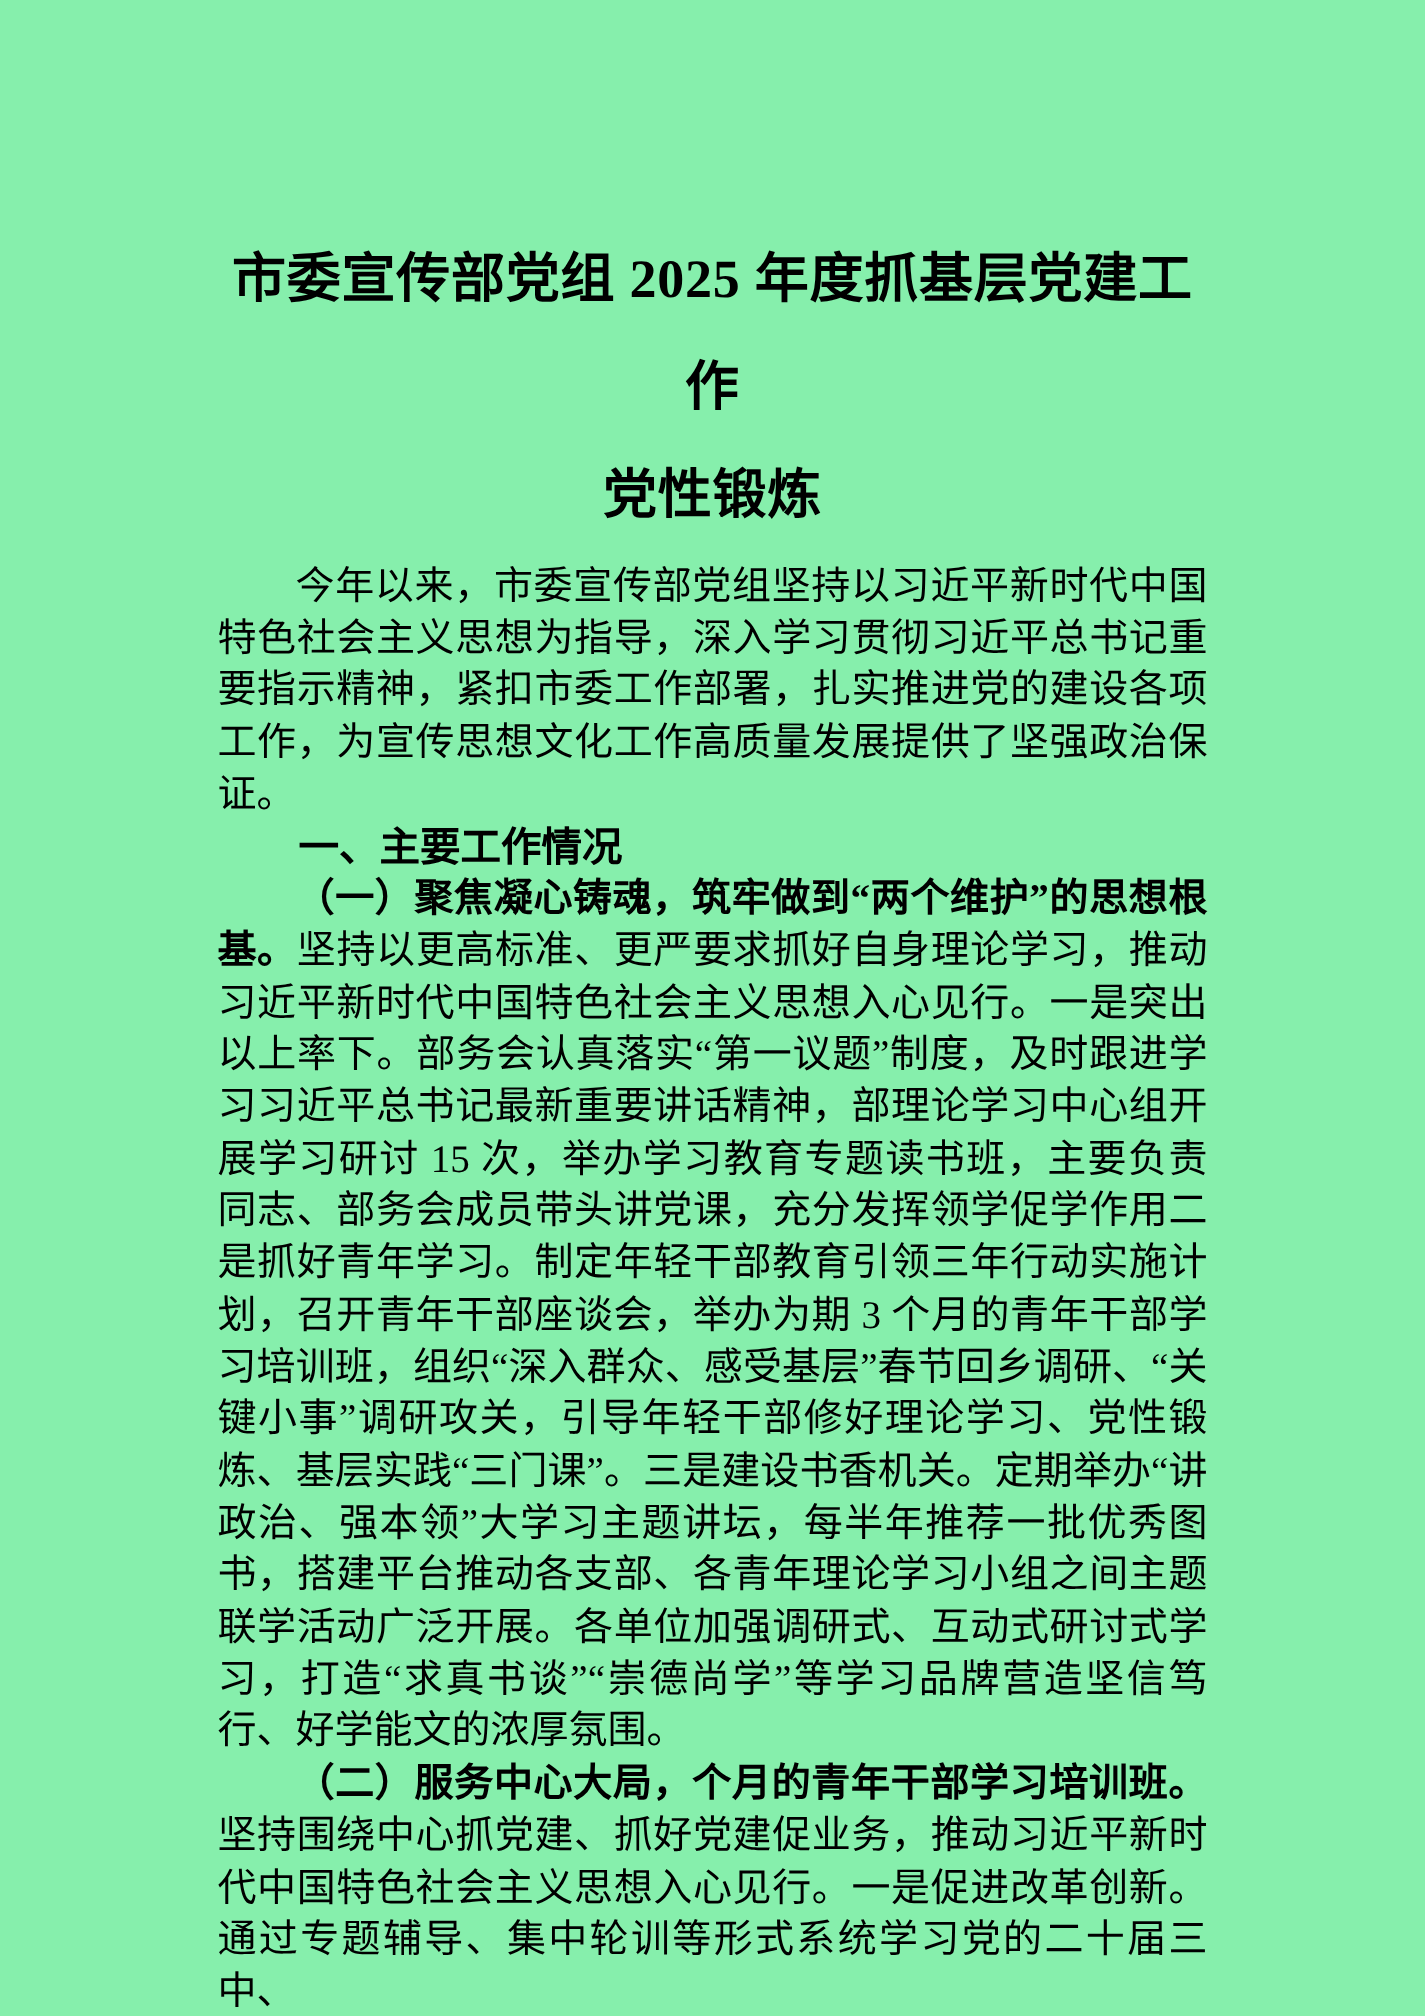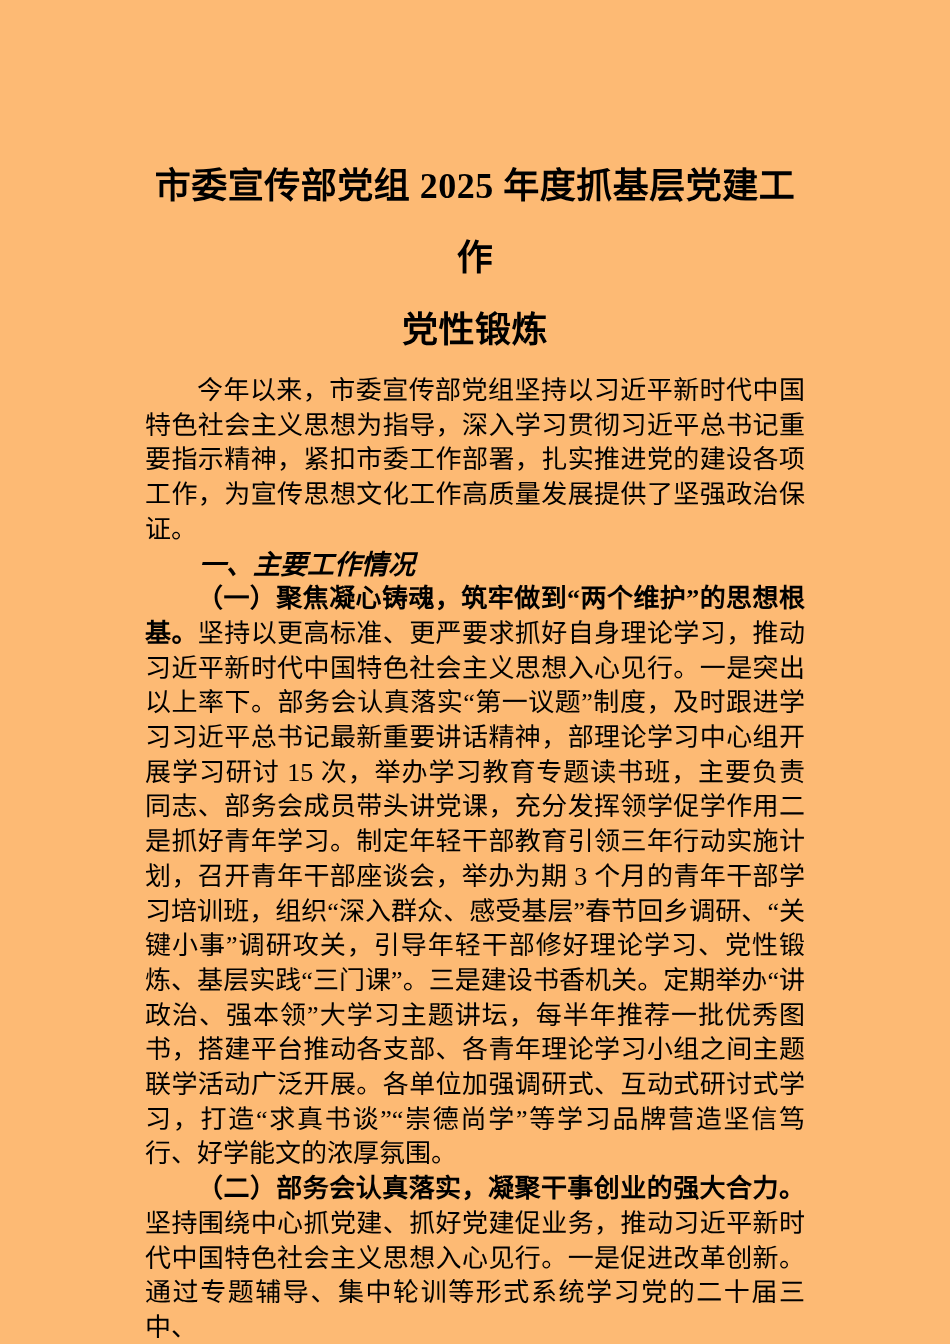--- a/index.html
+++ b/index.html
@@ -5,21 +5,21 @@
   html, body {
     margin: 0;
     padding: 0;
     background: #ffffff;
   }
   .page {
     position: relative;
     width: 950px;
     height: 1344px;
     margin: 0 auto;
-    background: #fdba74;
+    background: #86efac;
     color: #000000;
     overflow: hidden;
     font-family: "Liberation Serif", "DejaVu Serif", serif;
   }
   .content-area {
     position: absolute;
     left: 145px;
     top: 150px;
     width: 660px;
   }
@@ -43,21 +43,20 @@
     text-indent: 2em;
     text-align: justify;
     text-justify: inter-ideograph;
     word-break: break-all;
   }
   .doc-body p.heading {
     font-family: "Liberation Sans", "DejaVu Sans", sans-serif;
     font-weight: 700;
     font-size: 27px;
     text-align: left;
-    font-style: italic;
   }
   .doc-body .run {
     font-weight: 400;
   }
   .doc-body .run.bold {
     font-weight: 700;
   }
 </style>
 </head>
 <body>
@@ -65,16 +64,16 @@
 <div class="page">
   <div class="content-area">
     <h1 class="doc-title">
       <span class="title-line">市委宣传部党组 2025 年度抓基层党建工作</span>
       <span class="title-line">党性锻炼</span>
     </h1>
     <div class="doc-body" id="doc-body">
         <p class="paragraph"><span class="run">今年以来，市委宣传部党组坚持以习近平新时代中国特色社会主义思想为指导，深入学习贯彻习近平总书记重要指示精神，紧扣市委工作部署，扎实推进党的建设各项工作，为宣传思想文化工作高质量发展提供了坚强政治保证。</span></p>
         <p class="heading"><span class="run bold">一、主要工作情况</span></p>
         <p class="paragraph"><span class="run bold">（一）聚焦凝心铸魂，筑牢做到“两个维护”的思想根基。</span><span class="run">坚持以更高标准、更严要求抓好自身理论学习，推动习近平新时代中国特色社会主义思想入心见行。一是突出以上率下。部务会认真落实“第一议题”制度，及时跟进学习习近平总书记最新重要讲话精神，部理论学习中心组开展学习研讨 15 次，举办学习教育专题读书班，主要负责同志、部务会成员带头讲党课，充分发挥领学促学作用二是抓好青年学习。制定年轻干部教育引领三年行动实施计划，召开青年干部座谈会，举办为期 3 个月的青年干部学习培训班，组织“深入群众、感受基层”春节回乡调研、“关键小事”调研攻关，引导年轻干部修好理论学习、党性锻炼、基层实践“三门课”。三是建设书香机关。定期举办“讲政治、强本领”大学习主题讲坛，每半年推荐一批优秀图书，搭建平台推动各支部、各青年理论学习小组之间主题联学活动广泛开展。各单位加强调研式、互动式研讨式学习，打造“求真书谈”“崇德尚学”等学习品牌营造坚信笃行、好学能文的浓厚氛围。</span></p>
-        <p class="paragraph"><span class="run bold">（二）部务会认真落实，凝聚干事创业的强大合力。</span><span class="run">坚持围绕中心抓党建、抓好党建促业务，推动习近平新时代中国特色社会主义思想入心见行。一是促进改革创新。通过专题辅导、集中轮训等形式系统学习党的二十届三中、</span></p>
+        <p class="paragraph"><span class="run bold">（二）服务中心大局，个月的青年干部学习培训班。</span><span class="run">坚持围绕中心抓党建、抓好党建促业务，推动习近平新时代中国特色社会主义思想入心见行。一是促进改革创新。通过专题辅导、集中轮训等形式系统学习党的二十届三中、</span></p>
       </div>
   </div>
 </div>
 
 </body></html>

